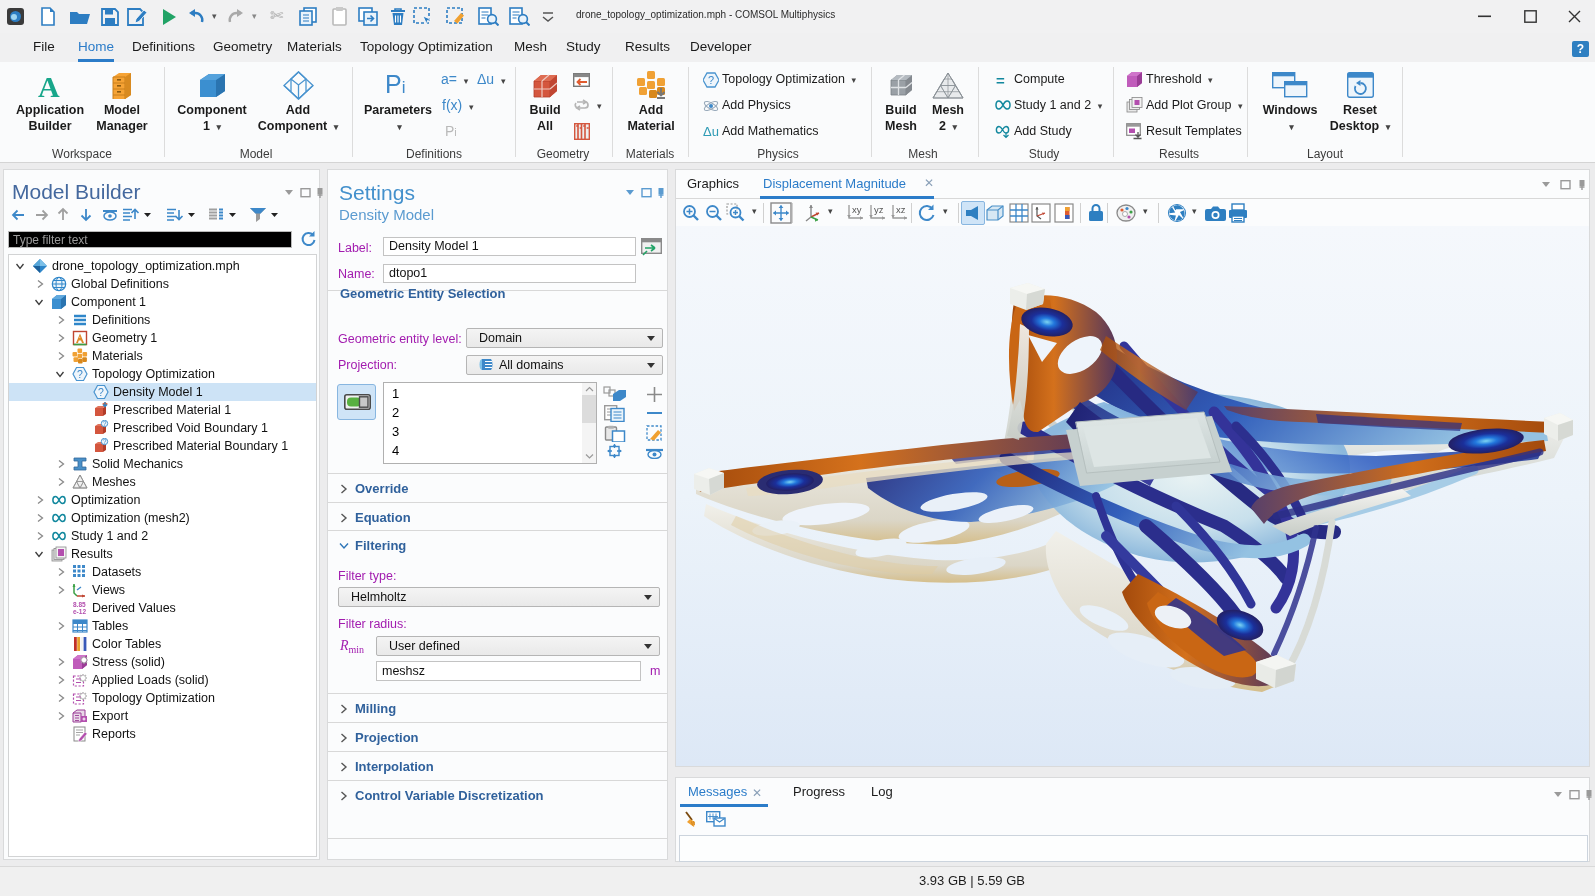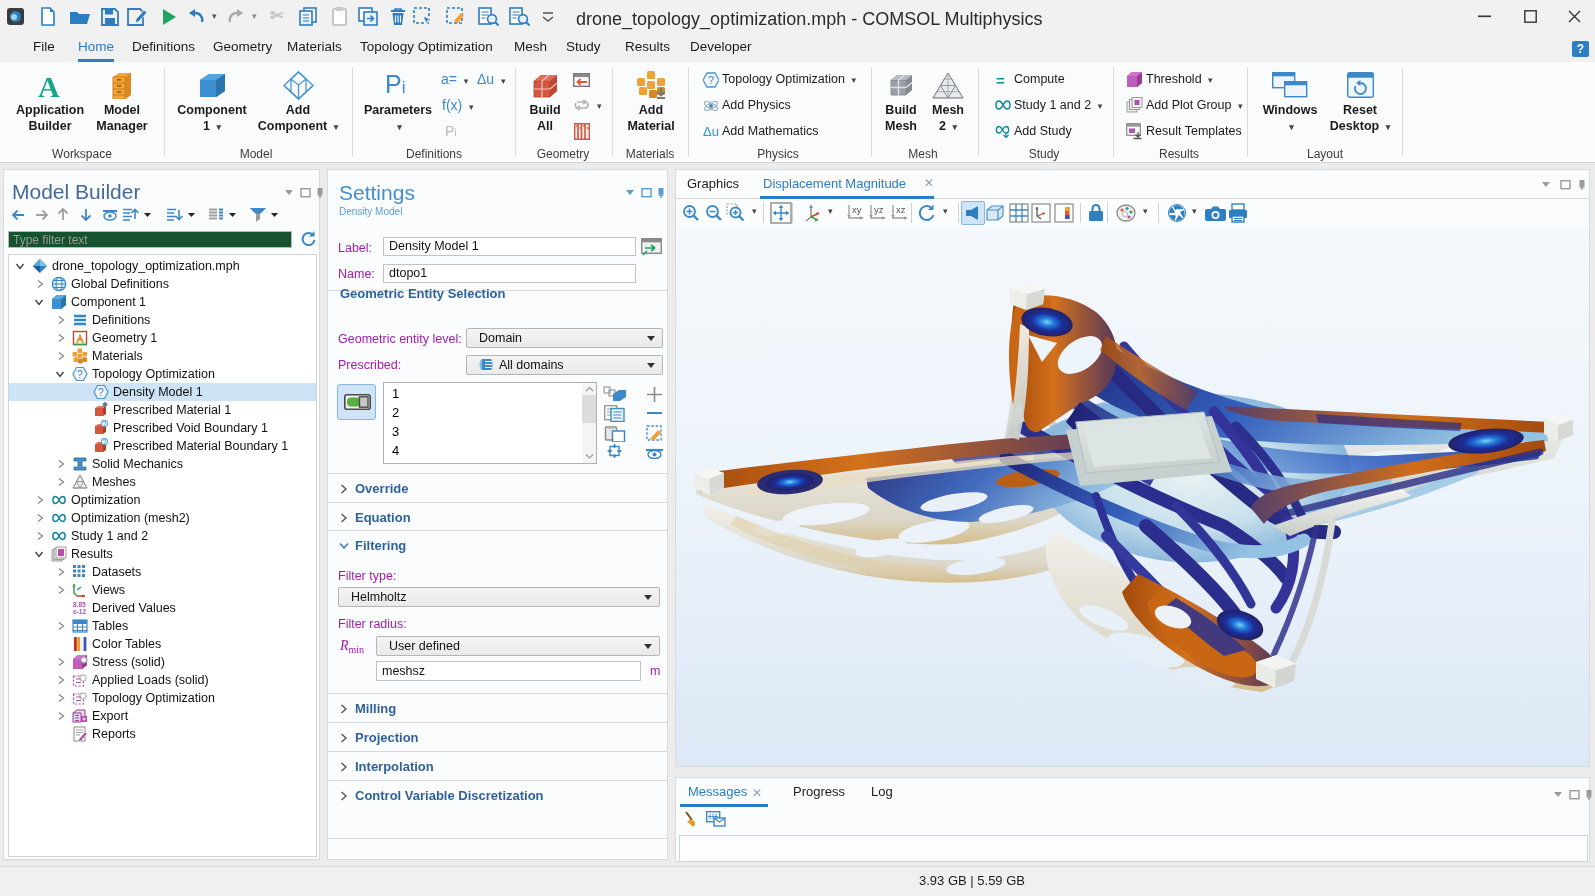--- a/index.html
+++ b/index.html
@@ -1,21 +1,21 @@
 <!DOCTYPE html>
 <html><head>
 <meta charset="utf-8">
 <style>
 * { margin:0; padding:0; box-sizing:border-box; }
 html,body { width:1595px; height:896px; overflow:hidden; font-family:"Liberation Sans",sans-serif; background:#e9ebed; }
 .abs { position:absolute; }
 #app { position:relative; width:1595px; height:896px; }
 
 #titlebar { left:0; top:0; width:1595px; height:33px; background:#f1f1f2; }
-#title-text { left:576px; top:9px; font-size:18px; color:#2b2b2b; }
+#title-text { left:576px; top:9px; font-size:10px; color:#2b2b2b; }
 
 #menubar { left:0; top:33px; width:1595px; height:29px; background:#f0f0f1; }
 .menuitem { position:absolute; top:6px; font-size:13.5px; color:#1b1b1b; }
 #menu-home { color:#2b7cc9; }
 #home-under { left:78px; top:59px; width:36px; height:3px; background:#2b7cc9; }
 #helpbtn { left:1572px; top:41px; width:17px; height:16px; background:#2e7fc1; color:#fff; font-size:12px; font-weight:bold; text-align:center; line-height:16px; border-radius:2px; }
 
 #ribbon { left:0; top:62px; width:1595px; height:101px; background:#fafbfc; border-bottom:1px solid #d4d4d4; }
 .rsep { position:absolute; top:5px; width:1px; height:90px; background:#dcdcdc; }
 .rlabel { position:absolute; top:85px; font-size:12px; color:#3c3c3c; transform:translateX(-50%); white-space:nowrap; }
@@ -24,21 +24,21 @@
 .caret2 { display:inline-block; margin-left:3px; font-size:9px; color:#444; }
 
 #desktop { left:0; top:163px; width:1595px; height:703px; background:#ececed; }
 .panel { position:absolute; background:#fbfcfd; border:1px solid #d9dadb; }
 #panel-left { left:3px; top:6px; width:317px; height:691px; }
 #panel-mid { left:327px; top:6px; width:341px; height:691px; }
 #panel-right { left:675px; top:6px; width:915px; height:598px; background:#fbfcfd; }
 #panel-msg { left:675px; top:614px; width:915px; height:85px; }
 .ptitle { position:absolute; font-size:21px; color:#4a7ab5; }
 
-#filterbox { position:absolute; left:4px; top:61px; width:284px; height:17px; border:1px solid #b9b9b9; background:#14532d; font-size:12px; color:#9b9b9b; line-height:16px; padding-left:4px; }
+#filterbox { position:absolute; left:4px; top:61px; width:284px; height:17px; border:1px solid #b9b9b9; background:#000000; font-size:12px; color:#9b9b9b; line-height:16px; padding-left:4px; }
 #treebox { position:absolute; left:4px; top:84px; width:309px; height:603px; border:1px solid #d2d3d4; background:#fff; overflow:hidden; }
 .trow { position:absolute; left:0; width:100%; height:18px; font-size:12.5px; color:#111; white-space:nowrap; }
 .trow .lbl { position:absolute; top:2px; }
 .trow svg.ticon { position:absolute; top:1px; }
 .tsel { background:#cde3f6; }
 .chev { position:absolute; top:5px; width:8px; height:8px; }
 
 .flabel { position:absolute; font-size:12.5px; color:#a21caf; }
 .finput { position:absolute; border:1px solid #c3c3c3; background:#fff; font-size:12.5px; color:#111; padding-left:5px; }
 .fdrop { position:absolute; border:1px solid #b5b5b5; background:linear-gradient(#f4f4f4,#e9e9e9); border-radius:2px; font-size:12.5px; color:#111; padding-left:12px; }
@@ -675,42 +675,42 @@
               <rect x="2" y="1" width="11" height="14" fill="#fff" stroke="#8a8a8a" stroke-width="1"></rect>
               <path d="M4 4 h7 M4 6.5 h7 M4 9 h4" stroke="#9a9a9a" stroke-width="0.9"></path>
               <path d="M7 13 L13 6 l2.2 1.8 -6 7 -3 0.8 z" fill="#b34fae" stroke="#fff" stroke-width="0.5"></path>
             </svg>
             <span class="lbl" style="left:83px">Reports</span>
           </div>
       </div>
     </div>
     <div class="panel" id="panel-mid">
       <div class="ptitle" style="left:11px;top:11px;color:#4390cc">Settings</div>
-      <div class="abs" style="left:11px;top:36px;font-size:10px;color:#5b9bd0">Density Model</div>
+      <div class="abs" style="left:11px;top:36px;font-size:15px;color:#5b9bd0">Density Model</div>
       <svg class="abs" style="left:297px;top:18px" width="40" height="10">
           <path d="M1 2 l4 5 4 -5 z" fill="#5b9bd0"></path>
           <rect x="17" y="0.7" width="9" height="8" fill="none" stroke="#5b9bd0" stroke-width="1.4"></rect>
           <path d="M36 0 v7 m-2.5 0 h5 m-2.5 0 v3" stroke="#5b9bd0" stroke-width="1.4"></path>
           <rect x="33.5" y="0" width="5" height="6" fill="#5b9bd0"></rect>
         </svg>
       <div class="flabel" style="left:10px;top:71px">Label:</div>
       <div class="finput" style="left:55px;top:67px;width:253px;height:19px;line-height:17px">Density Model 1</div>
       <svg class="abs" style="left:313px;top:68px" width="21" height="18">
           <rect x="0.7" y="0.7" width="19.6" height="14.6" fill="#f0f0f0" stroke="#8a8a8a" stroke-width="1.4"></rect>
           <rect x="0.7" y="0.7" width="19.6" height="3.6" fill="#8a8a8a"></rect>
           <path d="M4 10 h10 M14 10 l-4 -3 m4 3 l-4 3" stroke="#21a366" stroke-width="1.6" fill="none"></path>
           <path d="M2 17 l4 -4" stroke="#21a366" stroke-width="1.6"></path>
         </svg>
       <div class="flabel" style="left:10px;top:97px">Name:</div>
       <div class="finput" style="left:55px;top:94px;width:253px;height:19px;line-height:17px">dtopo1</div>
       <div class="abs" style="left:0;top:120px;width:339px;height:1px;background:#d8d8d8"></div>
       <div class="bluehead" style="left:12px;top:116px">Geometric Entity Selection</div>
       <div class="flabel" style="left:10px;top:162px">Geometric entity level:</div>
       <div class="fdrop" style="left:138px;top:158px;width:197px;height:20px;line-height:19px">Domain<span class="dcaret"></span></div>
-      <div class="flabel" style="left:10px;top:188px">Prescribed:</div>
+      <div class="flabel" style="left:10px;top:188px">Projection:</div>
       <div class="fdrop" style="left:138px;top:185px;width:197px;height:20px;line-height:19px"><svg width="15" height="13" style="vertical-align:-2px;margin-right:5px">
             <path d="M3 1 h9 a2.5 6 0 0 1 0 11 h-9 z" fill="#3d88c9"></path>
             <path d="M3 1 a2.5 5.5 0 0 0 0 11" fill="#7cc0e8"></path>
             <path d="M6 3.5 h7 M6 6.5 h7 M6 9.5 h7" stroke="#fff" stroke-width="1"></path>
           </svg>All domains<span class="dcaret"></span></div>
       <div class="abs" style="left:9px;top:214px;width:39px;height:36px;background:#cfe4f7;border:1px solid #88b6e0;border-radius:3px">
         <svg class="abs" style="left:6px;top:9px" width="27" height="16">
             <rect x="0.8" y="0.8" width="25.4" height="14.4" rx="2" fill="#f0f0f0" stroke="#4a4a4a" stroke-width="1.6"></rect>
             <rect x="3" y="3.5" width="14" height="9" rx="4" fill="#58b040"></rect>
             <rect x="15.5" y="2.8" width="8.5" height="10.4" fill="#c8c8c8" stroke="#4a4a4a" stroke-width="1.4"></rect>

